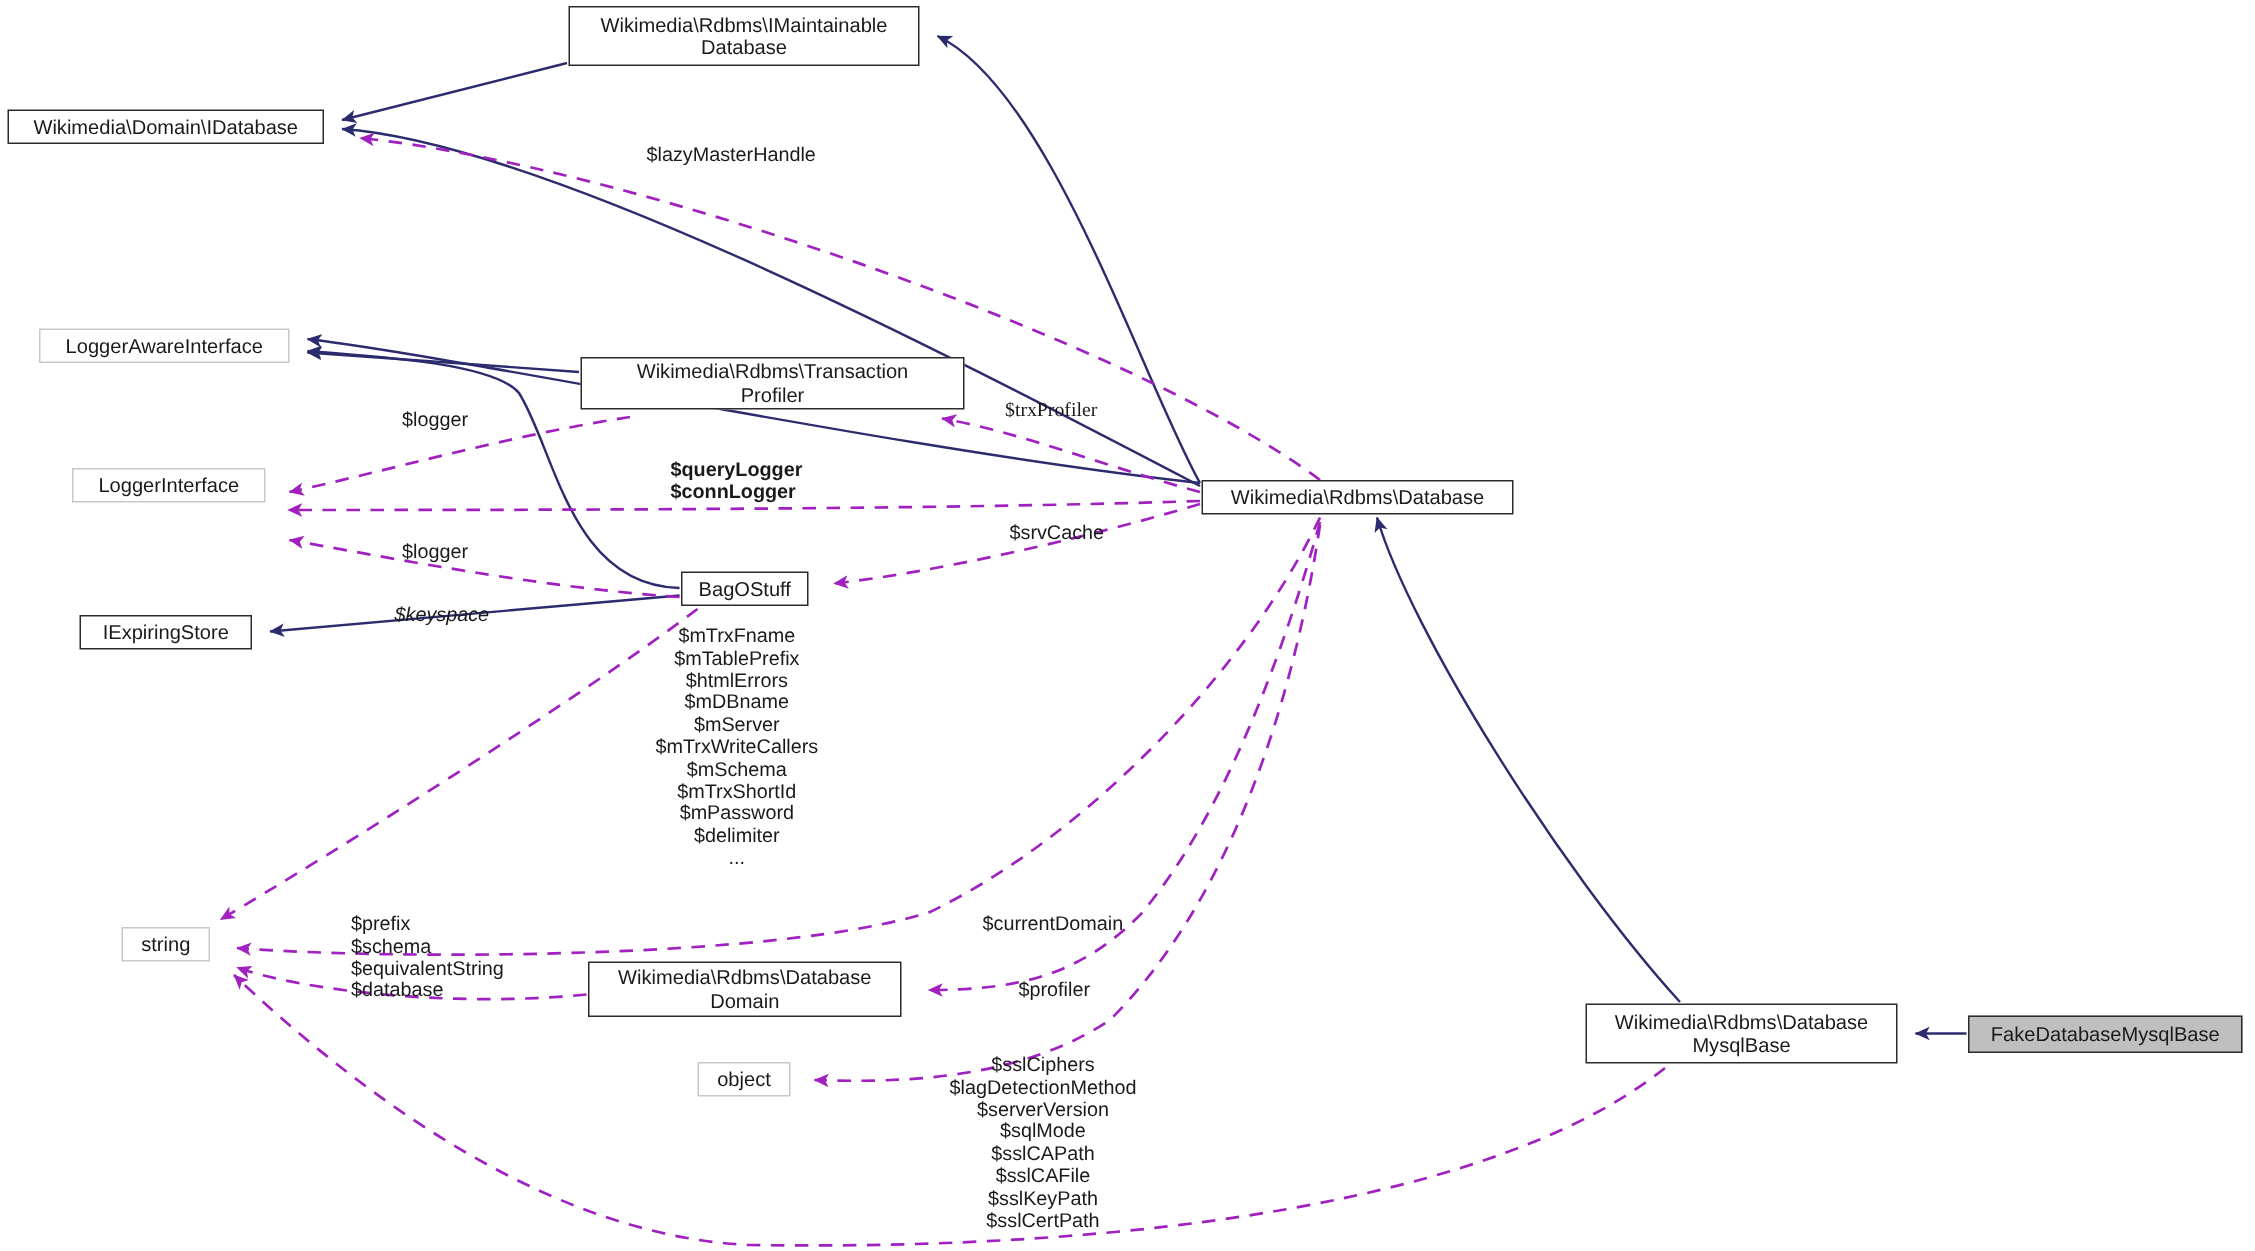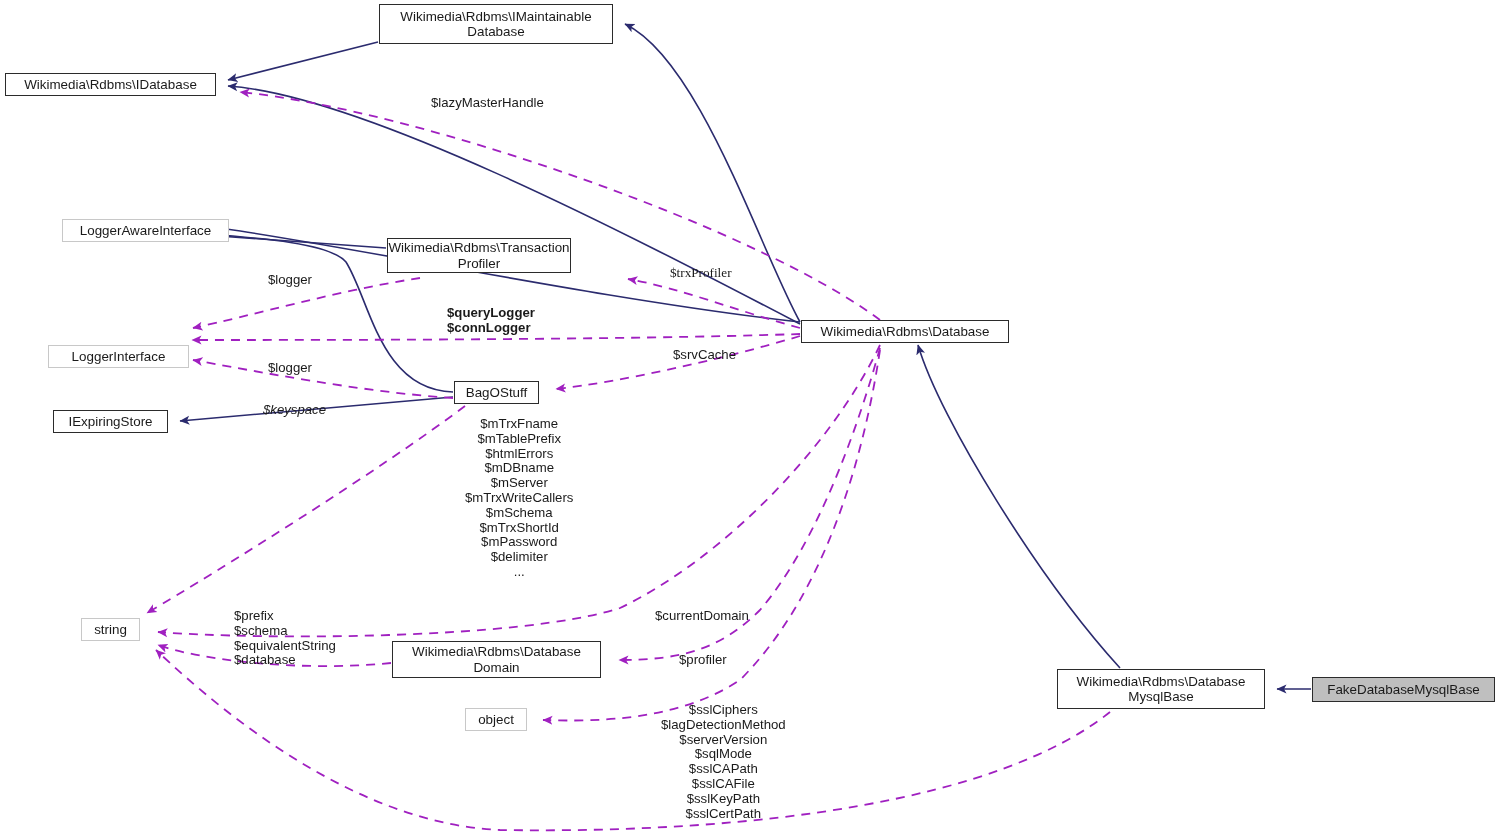--- a/index.html
+++ b/index.html
@@ -59,21 +59,20 @@
     z-index: 2;
   }
   .field-list {
     position: absolute;
     color: #1a1a1a;
     font-size: 13.2px;
     line-height: 14.8px;
     text-align: center;
     white-space: pre-line;
     z-index: 2;
-    margin-left: 28px;
   }
 </style>
 </head>
 <body>
 
 <div id="diagram">
 
   <svg id="edges" viewBox="0 0 1503 834" xmlns="http://www.w3.org/2000/svg">
     <defs>
       <marker id="ah-inherit" markerWidth="11" markerHeight="11" refX="9.5" refY="5.5" orient="auto" markerUnits="userSpaceOnUse">
@@ -108,25 +107,25 @@
       <path d="M391,663 C300,672 200,660 158,645"></path>
       <path d="M880,348 C860,420 820,540 760,610 C720,650 680,660 619,660"></path>
       <path d="M880,350 C862,470 820,600 740,680 C680,720 600,722 543,720"></path>
       <path d="M1110,712 C1000,800 760,834 500,830 C360,824 230,720 156,650"></path>
     </g>
   </svg>
 
   <div id="nodes">
       <div class="node solid" style="left: 379px; top: 4px; width: 234px; height: 40px;">Wikimedia\Rdbms\IMaintainable
 Database</div>
-      <div class="node solid" style="left: 5px; top: 73px; width: 211px; height: 23px;">Wikimedia\Rdbms\IDatabase</div>
-      <div class="node faint" style="left: 26px; top: 219px; width: 167px; height: 23px; margin-left: 36px;">LoggerAwareInterface</div>
-      <div class="node solid" style="left: 387px; top: 238px; width: 184px; height: 35px;">Wikimedia\Rdbms\Transaction
+      <div class="node solid" style="left: 5px; top: 73px; width: 211px; height: 23px;">Wikimedia\Domain\IDatabase</div>
+      <div class="node faint" style="left: 26px; top: 219px; width: 167px; height: 23px;">LoggerAwareInterface</div>
+      <div class="node solid" style="left: 387px; top: 238px; width: 256px; height: 35px;">Wikimedia\Rdbms\Transaction
 Profiler</div>
-      <div class="node faint" style="left: 48px; top: 345px; width: 141px; height: 23px;">LoggerInterface</div>
+      <div class="node faint" style="left: 48px; top: 312px; width: 129px; height: 23px;">LoggerInterface</div>
       <div class="node solid" style="left: 801px; top: 320px; width: 208px; height: 23px;">Wikimedia\Rdbms\Database</div>
       <div class="node solid" style="left: 454px; top: 381px; width: 85px; height: 23px;">BagOStuff</div>
       <div class="node solid" style="left: 53px; top: 410px; width: 115px; height: 23px;">IExpiringStore</div>
       <div class="node faint" style="left: 81px; top: 618px; width: 59px; height: 23px;">string</div>
       <div class="node solid" style="left: 392px; top: 641px; width: 209px; height: 37px;">Wikimedia\Rdbms\Database
 Domain</div>
       <div class="node solid" style="left: 1057px; top: 669px; width: 208px; height: 40px;">Wikimedia\Rdbms\Database
 MysqlBase</div>
       <div class="node faint" style="left: 465px; top: 708px; width: 62px; height: 23px; text-align: center;">object</div>
       <div class="node focus" style="left: 1312px; top: 677px; width: 183px; height: 25px;">FakeDatabaseMysqlBase</div>

